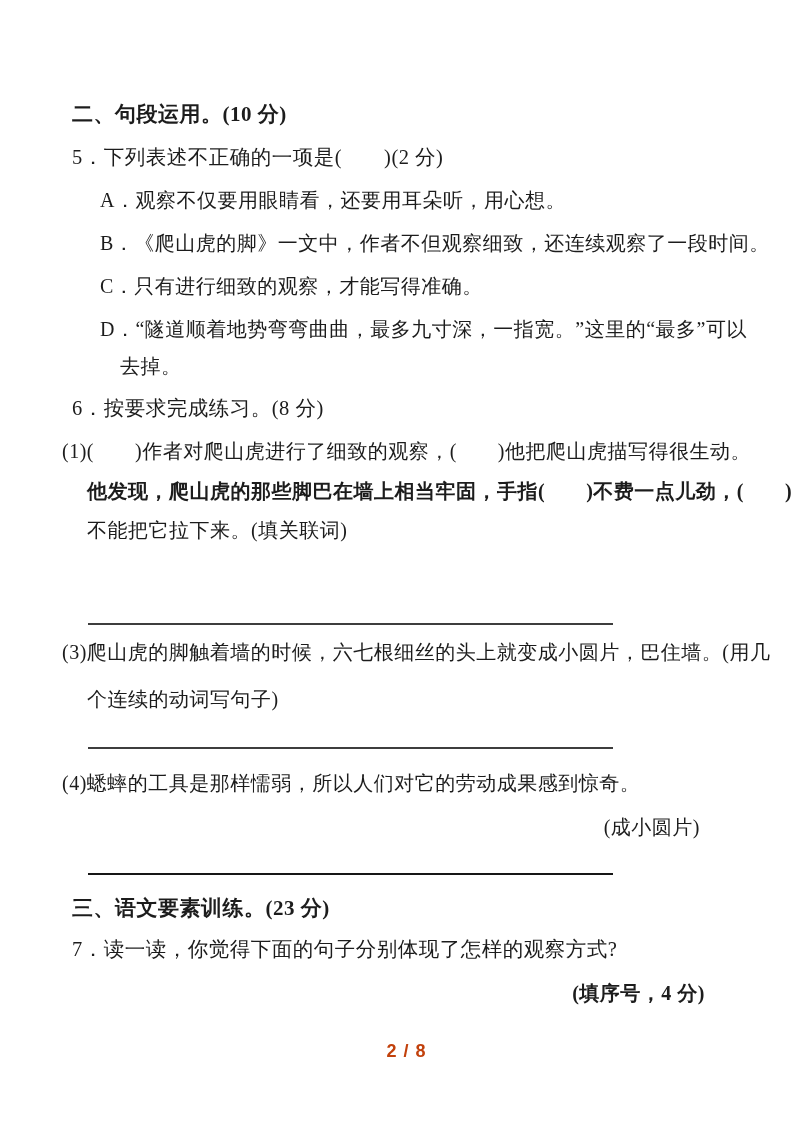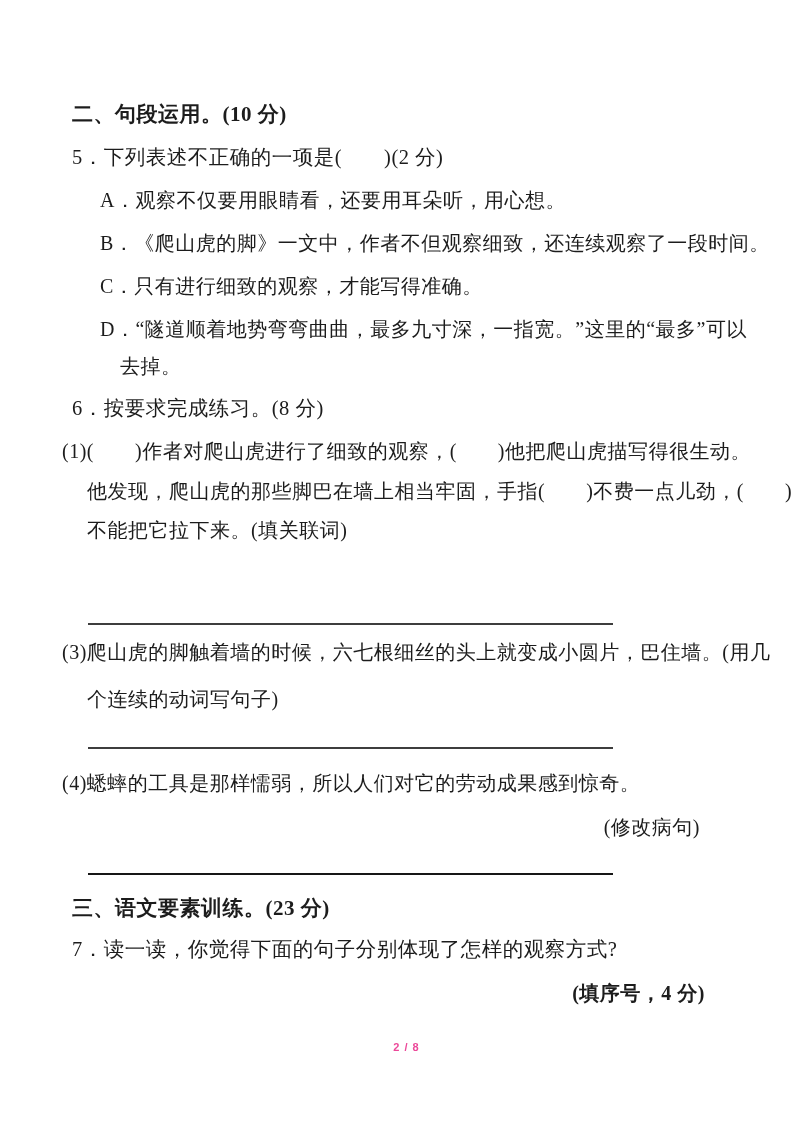--- a/index.html
+++ b/index.html
@@ -50,23 +50,23 @@
   }
   .note-right {
     font-size: 20px;
   }
   .footer {
     position: absolute;
     left: 0;
     right: 0;
     text-align: center;
     font-family: "Liberation Sans", "DejaVu Sans", sans-serif;
-    font-size: 11px;
+    font-size: 18px;
     font-weight: 700;
-    color: #ec4899;
+    color: #c2410c;
     letter-spacing: 1px;
     margin-left: 20px;
   }
 </style>
 </head>
 <body>
 
 <div class="page">
 
   <div class="line heading" style="left:72px; top:101px;">二、句段运用。(10 分)</div>
@@ -74,33 +74,33 @@
   <div class="line stem" style="left:72px; top:144px;">5．下列表述不正确的一项是(　　)(2 分)</div>
   <div class="line" style="left:100px; top:187px;">A．观察不仅要用眼睛看，还要用耳朵听，用心想。</div>
   <div class="line" style="left:100px; top:230px;">B．《爬山虎的脚》一文中，作者不但观察细致，还连续观察了一段时间。</div>
   <div class="line" style="left:100px; top:273px;">C．只有进行细致的观察，才能写得准确。</div>
   <div class="line" style="left:100px; top:316px;">D．“隧道顺着地势弯弯曲曲，最多九寸深，一指宽。”这里的“最多”可以</div>
   <div class="line" style="left:120px; top:353px;">去掉。</div>
 
   <div class="line stem" style="left:72px; top:395px;">6．按要求完成练习。(8 分)</div>
 
   <div class="line" style="left:62px; top:438px;">(1)(　　)作者对爬山虎进行了细致的观察，(　　)他把爬山虎描写得很生动。</div>
-  <div class="line" style="left:87px; top:478px;">他发现，爬山虎的那些脚巴在墙上相当牢固，手指(　　)不费一点儿劲，(　　)</div>
+  <div class="line" style="left:87px; top:478px;font-weight:bold;">他发现，爬山虎的那些脚巴在墙上相当牢固，手指(　　)不费一点儿劲，(　　)</div>
   <div class="line" style="left:87px; top:517px;">不能把它拉下来。(填关联词)</div>
 
 
   <div class="answer-line" style="left:88px; top:603px; width:525px; height:20px;"></div>
 
   <div class="line" style="left:62px; top:639px;"><span>(3)爬山虎的脚</span><span class="em-dot">触</span><span>着墙的时候，六七根细丝的头上就</span><span class="em-dot">变</span><span>成小圆片，</span><span class="em-dot">巴</span><span>住墙。(用几</span></div>
   <div class="line" style="left:87px; top:686px;">个连续的动词写句子)</div>
 
   <div class="answer-line" style="left:88px; top:727px; width:525px; height:20px;"></div>
 
   <div class="line" style="left:62px; top:770px;">(4)蟋蟀的工具是那样懦弱，所以人们对它的劳动成果感到惊奇。</div>
-  <div class="line note-right" style="right:93px; top:814px;">(修改病句)</div>
+  <div class="line note-right" style="right:93px; top:814px;">(成小圆片)</div>
 
   <div class="answer-line" style="left:88px; top:853px; width:525px; height:20px; border-bottom-color:#161616;"></div>
 
   <div class="line heading" style="left:72px; top:895px;">三、语文要素训练。(23 分)</div>
 
   <div class="line stem" style="left:72px; top:936px;">7．读一读，你觉得下面的句子分别体现了怎样的观察方式?</div>
   <div class="line note-right" style="right:88px; top:980px;font-weight:bold;">(填序号，4 分)</div>
 
   <div class="footer" style="top:1041px;">2 / 8</div>
 

